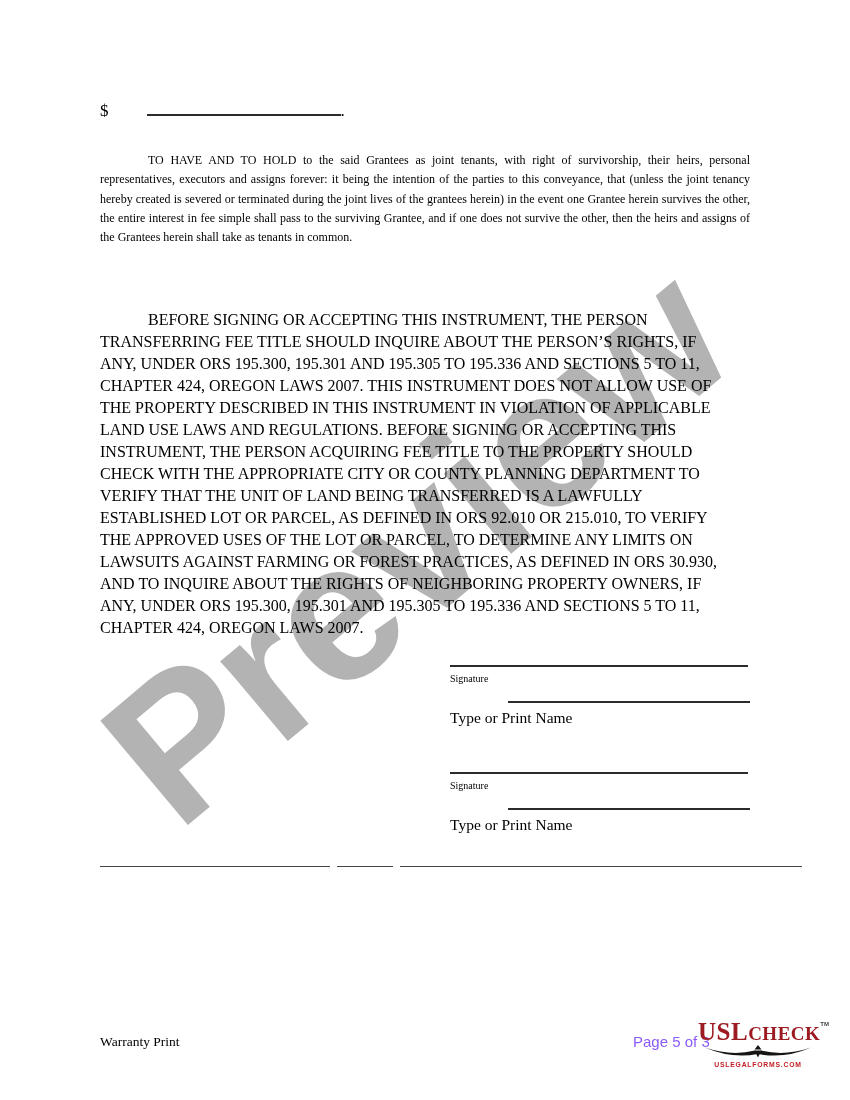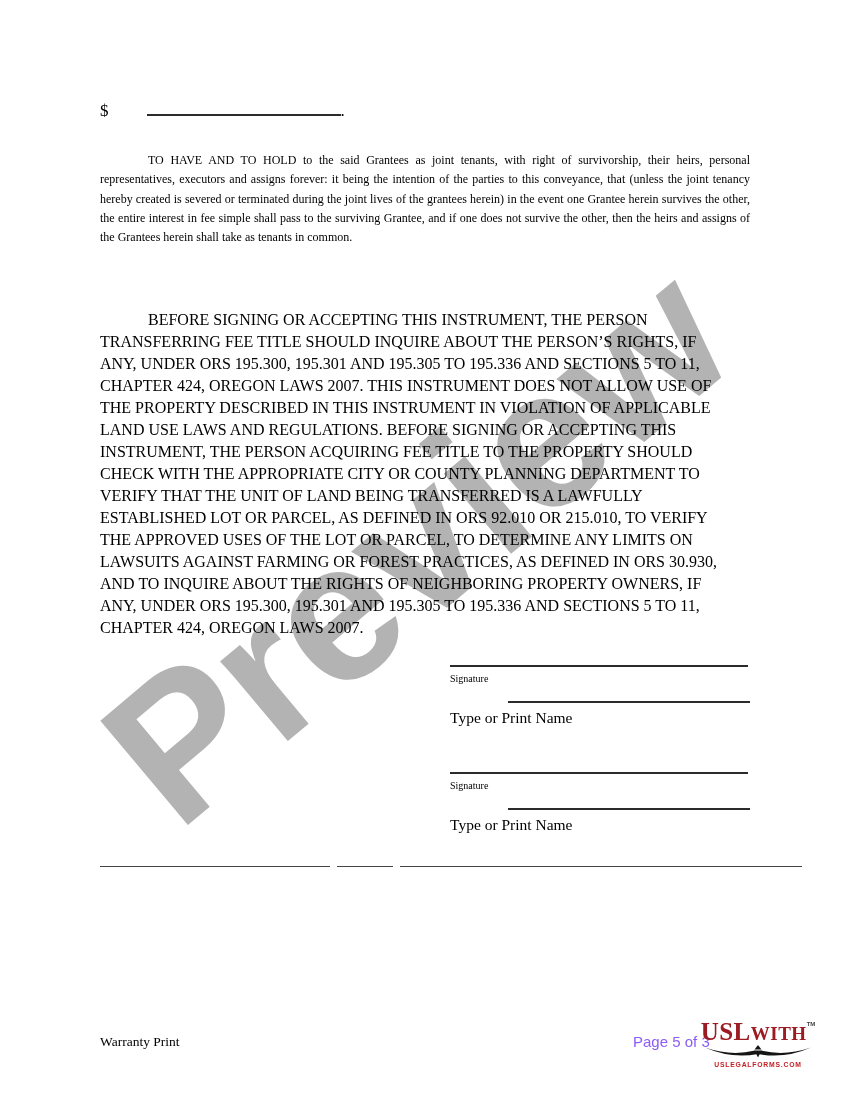--- a/index.html
+++ b/index.html
@@ -166,21 +166,21 @@
       <div class="rule-seg s2"></div>
       <div class="rule-seg s3"></div>
     </div>
 
     <div class="footer-title">Warranty Print</div>
 
     <div class="footer-page">Page 5 of 3</div>
 
     <div class="logo">
       <div class="logo-word">
-        <span class="logo-big">USL</span><span class="logo-small">WITH</span><span class="logo-tm">TM</span>
+        <span class="logo-big">USL</span><span class="logo-small">CHECK</span><span class="logo-tm">TM</span>
       </div>
       <div class="logo-eagle">
         <svg width="106" height="13" viewBox="0 0 106 13" xmlns="http://www.w3.org/2000/svg">
           <path d="M53 0 L56.5 4.5 L49.5 4.5 Z" fill="#141414"></path>
           <path d="M0 2.5 Q26 11.5 50 5.5 L53 9 Q26 14 0 2.5 Z" fill="#141414"></path>
           <path d="M106 2.5 Q80 11.5 56 5.5 L53 9 Q80 14 106 2.5 Z" fill="#141414"></path>
           <path d="M49.5 5.5 L56.5 5.5 L53 12.5 Z" fill="#141414"></path>
         </svg>
       </div>
       <div class="logo-site">USLEGALFORMS.COM</div>

